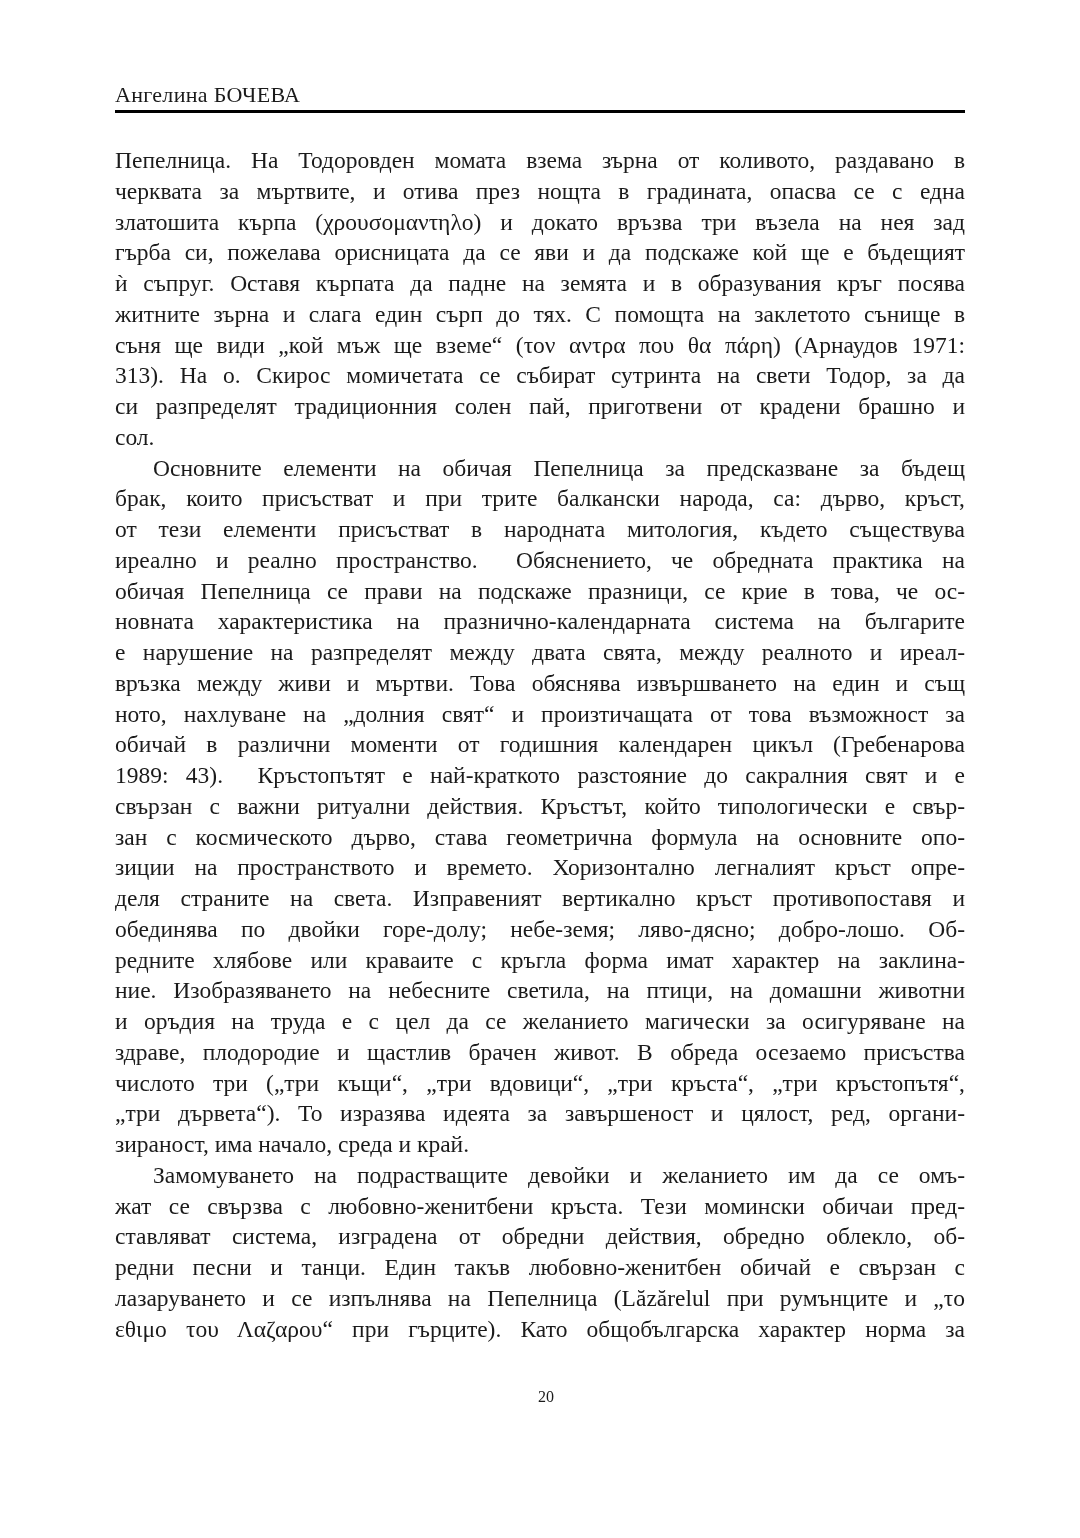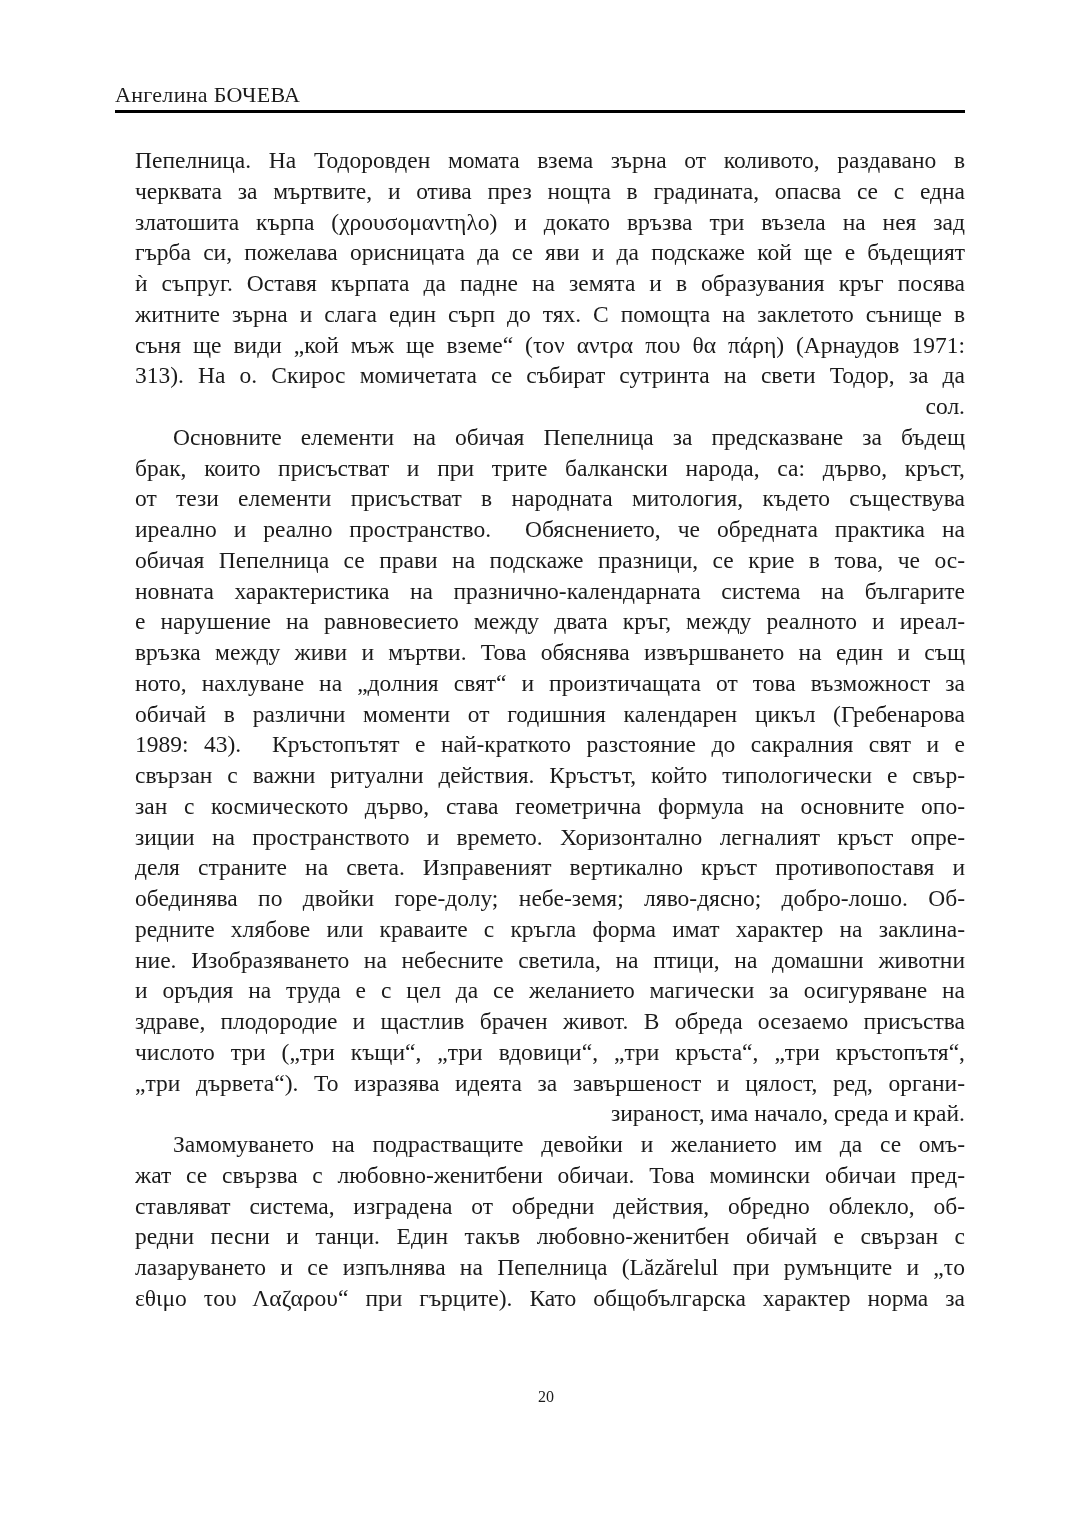--- a/index.html
+++ b/index.html
@@ -39,26 +39,25 @@
     top: 145px;
     left: 115px;
     width: 850px;
   }
   .line {
     height: 30.75px;
     line-height: 30.75px;
     font-size: 23.5px;
     white-space: normal;
     overflow: hidden;
-    text-align: right;
+    text-align: left;
   }
   .line.j {
     text-align: justify;
     text-align-last: justify;
-    margin-left: 20px;
   }
   .line.indent {
     padding-left: 38px;
   }
   .pagenum {
     position: absolute;
     top: 1388px;
     left: 0;
     width: 100%;
     text-align: center;
@@ -73,45 +72,46 @@
   <div class="rule"></div>
   <div class="body-text">
       <div class="line j">Пепелница. На Тодоровден момата взема зърна от коливото, раздавано в</div>
       <div class="line j">черквата за мъртвите, и отива през нощта в градината, опасва се с една</div>
       <div class="line j">златошита кърпа (χρουσομαντηλο) и докато връзва три възела на нея зад</div>
       <div class="line j">гърба си, пожелава орисницата да се яви и да подскаже кой ще е бъдещият</div>
       <div class="line j">ѝ съпруг. Оставя кърпата да падне на земята и в образувания кръг посява</div>
       <div class="line j">житните зърна и слага един сърп до тях. С помощта на заклетото сънище в</div>
       <div class="line j">съня ще види „кой мъж ще вземе“ (τον αντρα που θα πάρη) (Арнаудов 1971:</div>
       <div class="line j">313). На о. Скирос момичетата се събират сутринта на свети Тодор, за да</div>
+      <div class="line j">си разпределят традиционния солен пай, приготвени от крадени брашно и</div>
       <div class="line">сол.</div>
       <div class="line j indent">Основните елементи на обичая Пепелница за предсказване за бъдещ</div>
       <div class="line j">брак, които присъстват и при трите балкански народа, са: дърво, кръст,</div>
       <div class="line j">от тези елементи присъстват в народната митология, където съществува</div>
       <div class="line j">иреално и реално пространство.&nbsp; Обяснението, че обредната практика на</div>
       <div class="line j">обичая Пепелница се прави на подскаже празници, се крие в това, че ос-</div>
       <div class="line j">новната характеристика на празнично-календарната система на българите</div>
-      <div class="line j">е нарушение на равновесието между двата кръг, между реалното и иреал-</div>
+      <div class="line j">е нарушение на разпределят между двата свята, между реалното и иреал-</div>
       <div class="line j">връзка между живи и мъртви. Това обяснява извършването на един и същ</div>
       <div class="line j">ното, нахлуване на „долния свят“ и произтичащата от това възможност за</div>
       <div class="line j">обичай в различни моменти от годишния календарен цикъл (Гребенарова</div>
       <div class="line j">1989: 43).&nbsp; Кръстопътят е най-краткото разстояние до сакралния свят и е</div>
       <div class="line j">свързан с важни ритуални действия. Кръстът, който типологически е свър-</div>
       <div class="line j">зан с космическото дърво, става геометрична формула на основните опо-</div>
       <div class="line j">зиции на пространството и времето. Хоризонтално легналият кръст опре-</div>
       <div class="line j">деля страните на света. Изправеният вертикално кръст противопоставя и</div>
       <div class="line j">обединява по двойки горе-долу; небе-земя; ляво-дясно; добро-лошо. Об-</div>
       <div class="line j">редните хлябове или краваите с кръгла форма имат характер на заклина-</div>
       <div class="line j">ние. Изобразяването на небесните светила, на птици, на домашни животни</div>
       <div class="line j">и оръдия на труда е с цел да се желанието магически за осигуряване на</div>
       <div class="line j">здраве, плодородие и щастлив брачен живот. В обреда осезаемо присъства</div>
       <div class="line j">числото три („три къщи“, „три вдовици“, „три кръста“, „три кръстопътя“,</div>
       <div class="line j">„три дървета“). То изразява идеята за завършеност и цялост, ред, органи-</div>
       <div class="line">зираност, има начало, среда и край.</div>
       <div class="line j indent">Замомуването на подрастващите девойки и желанието им да се омъ-</div>
-      <div class="line j">жат се свързва с любовно-женитбени обичаи. Това момински обичаи пред-</div>
+      <div class="line j">жат се свързва с любовно-женитбени кръста. Тези момински обичаи пред-</div>
       <div class="line j">ставляват система, изградена от обредни действия, обредно облекло, об-</div>
       <div class="line j">редни песни и танци. Един такъв любовно-женитбен обичай е свързан с</div>
       <div class="line j">лазаруването и се изпълнява на Пепелница (Lăzărelul при румънците и „το</div>
       <div class="line j">εθιμο του Λαζαρου“ при гърците). Като общобългарска характер норма за</div>
     </div>
   <div class="pagenum">20</div>
 </div>
 
 </body></html>

